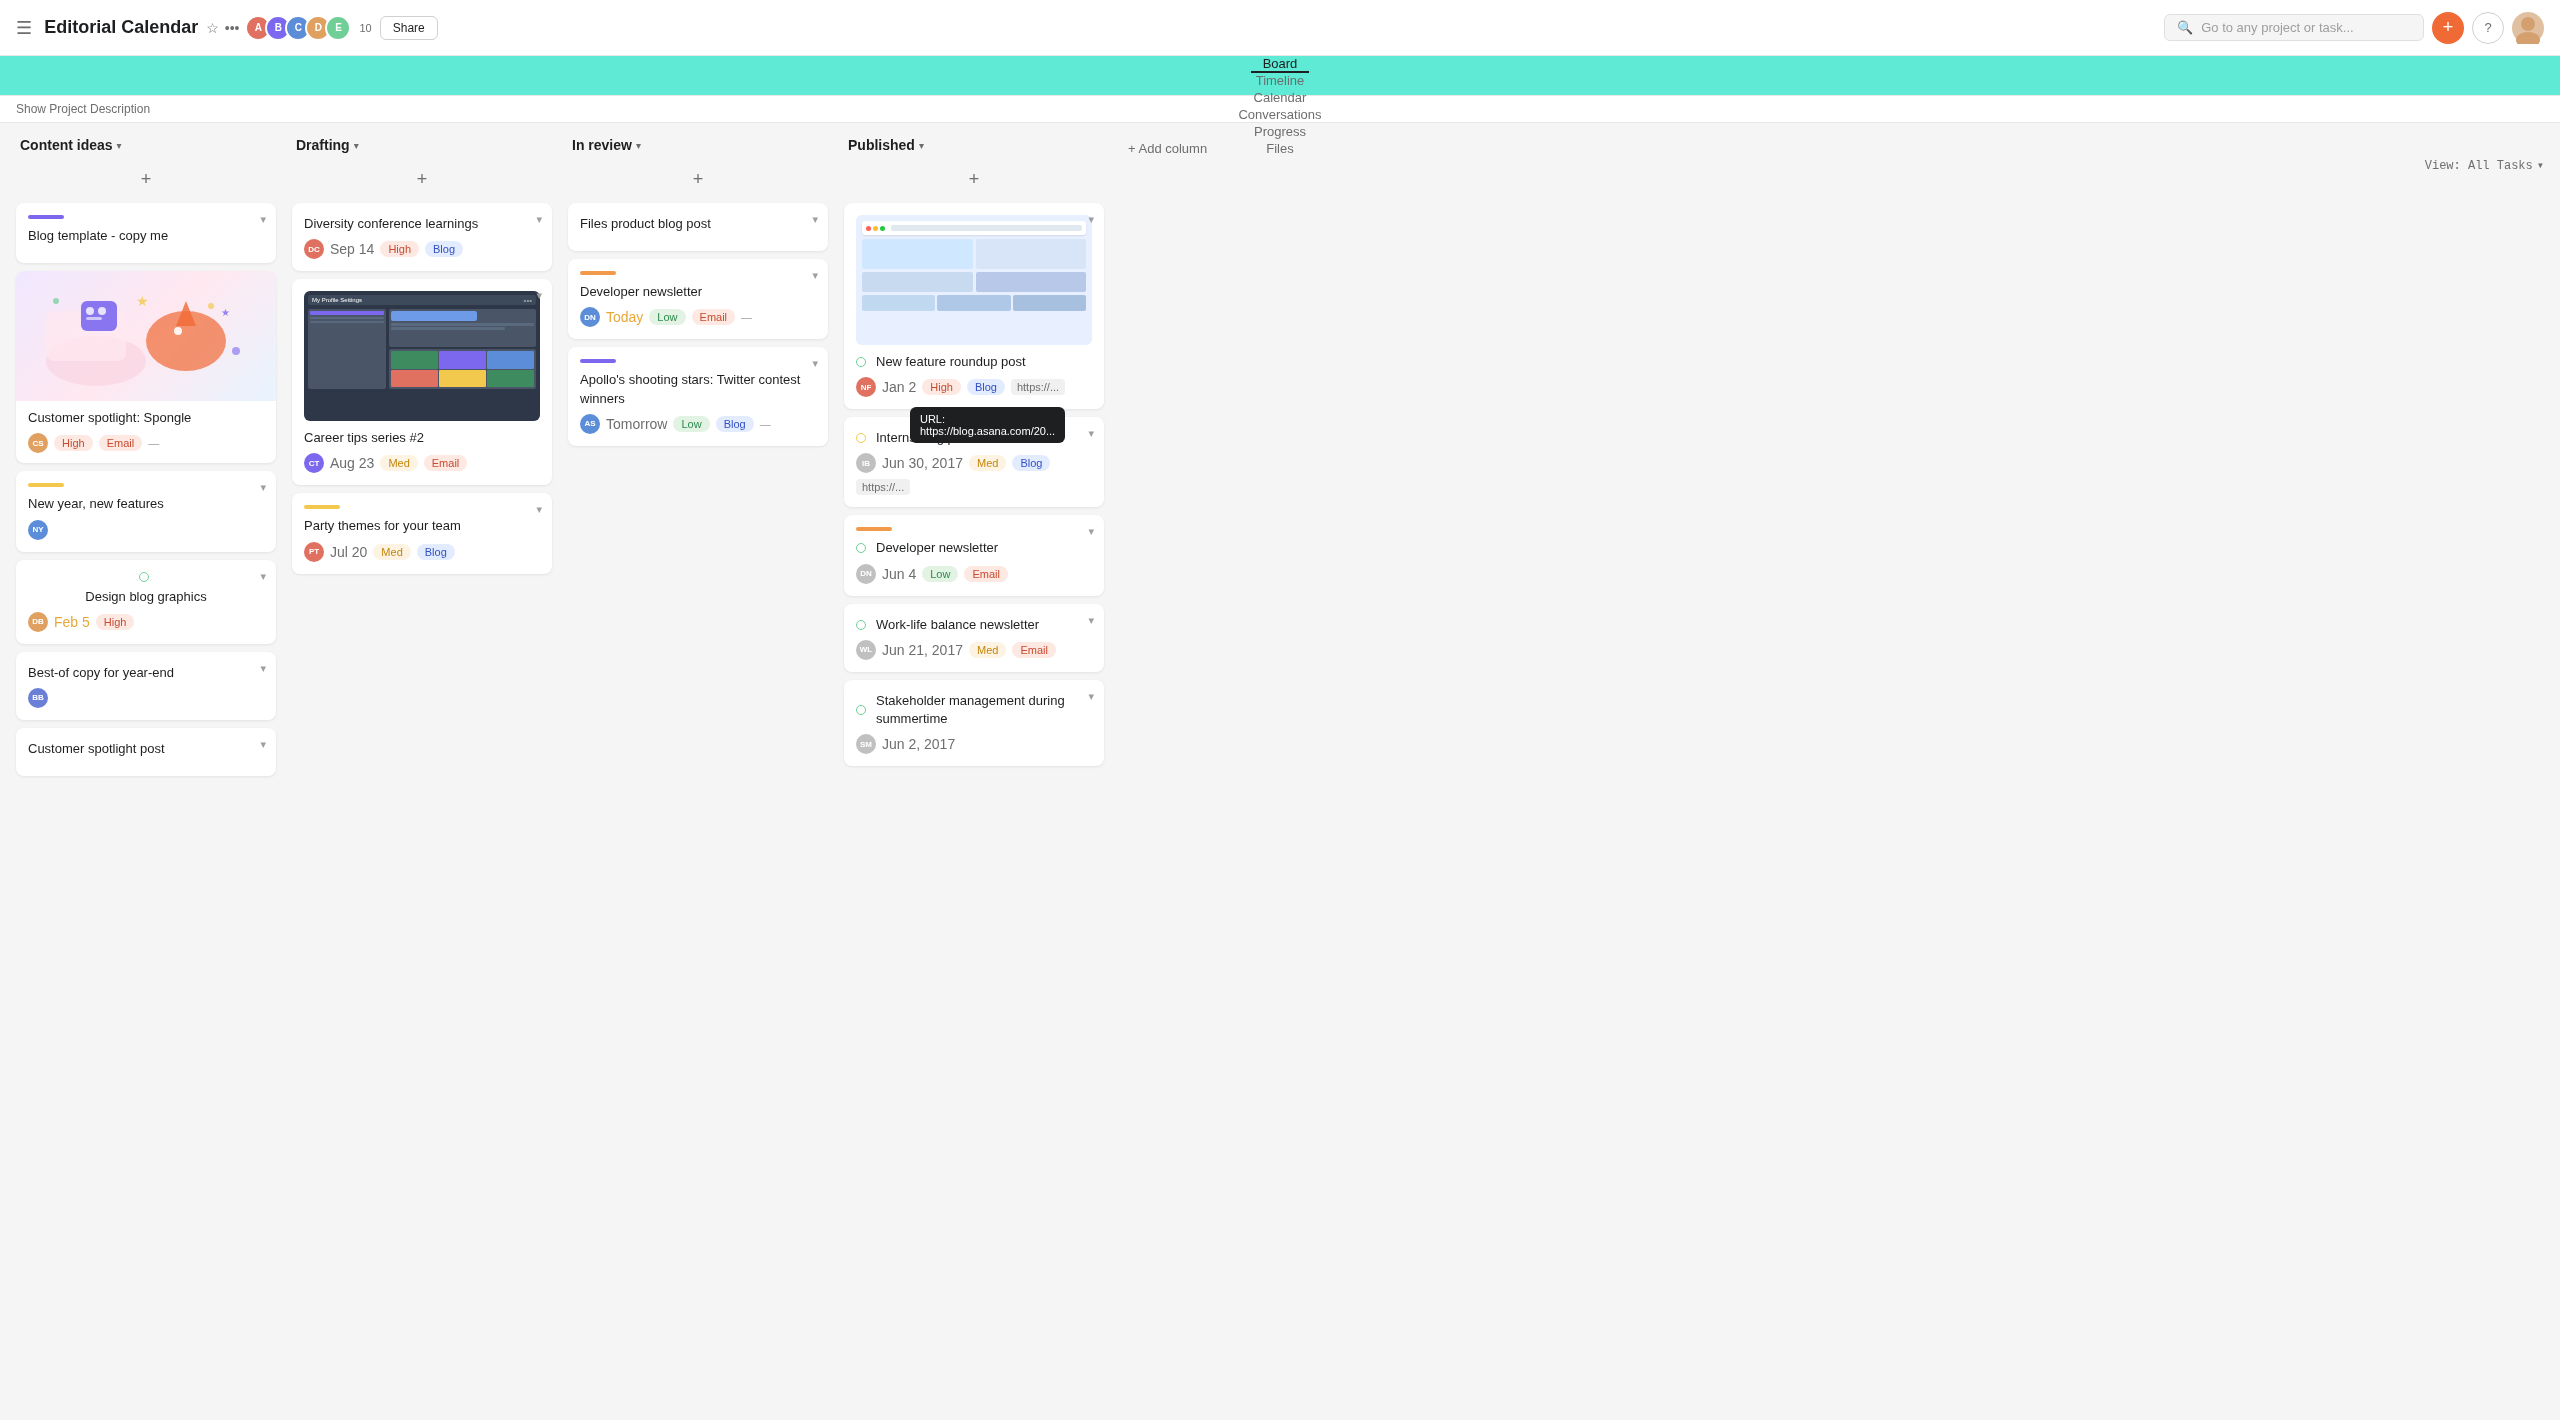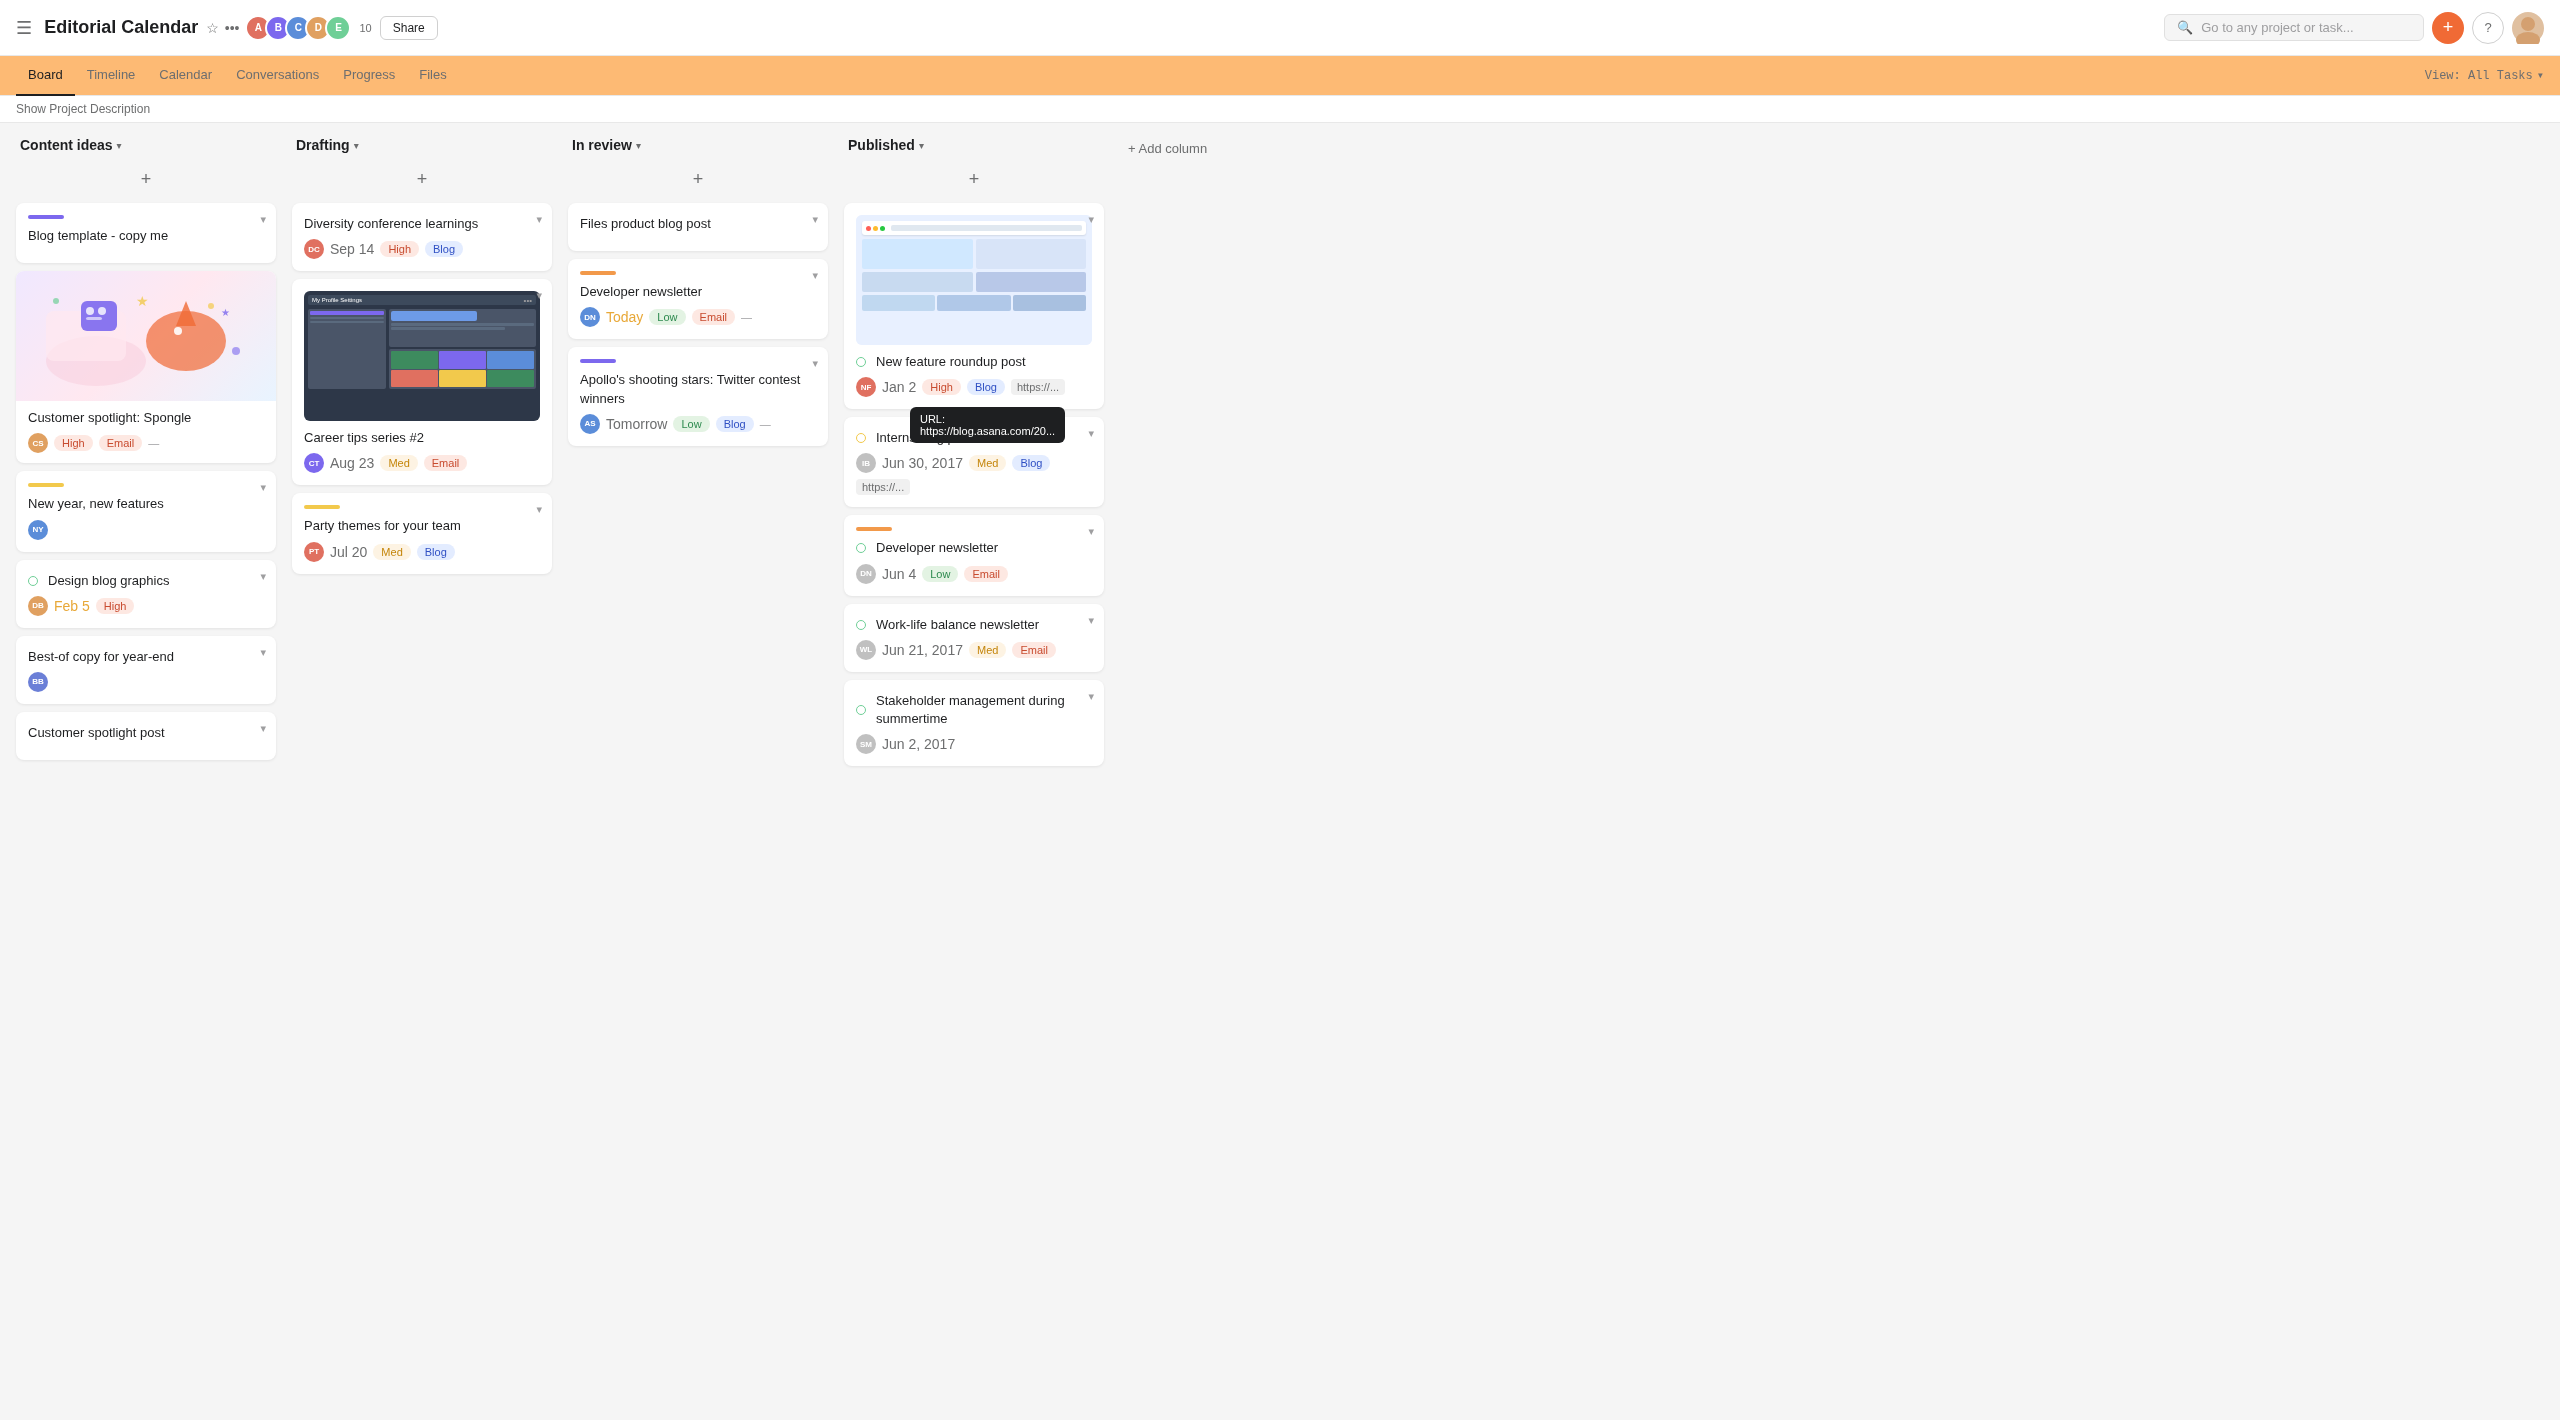--- a/index.html
+++ b/index.html
@@ -19,21 +19,21 @@
     .avatar-count { font-size: 11px; color: #6d6e6f; margin-left: 4px; }
     .share-btn { margin-left: 8px; border: 1px solid #d0d0d0; border-radius: 6px; padding: 4px 12px; font-size: 12px; cursor: pointer; background: #fff; color: #1e1f21; }
     .nav-right { margin-left: auto; display: flex; align-items: center; gap: 8px; }
     .search-bar { display: flex; align-items: center; background: #f5f5f5; border: 1px solid #e0e0e0; border-radius: 6px; padding: 5px 12px; width: 260px; font-size: 13px; color: #6d6e6f; }
     .search-icon { margin-right: 8px; color: #9e9ea0; }
     .add-btn { width: 32px; height: 32px; background: #f06a35; border-radius: 50%; display: flex; align-items: center; justify-content: center; cursor: pointer; color: #fff; font-size: 18px; }
     .help-btn { width: 32px; height: 32px; border: 1.5px solid #d0d0d0; border-radius: 50%; display: flex; align-items: center; justify-content: center; cursor: pointer; color: #6d6e6f; font-size: 13px; }
     .user-avatar { width: 32px; height: 32px; border-radius: 50%; background: #e0c0a0; display: flex; align-items: center; justify-content: center; cursor: pointer; }
 
     
-    .sub-nav { display: flex; align-items: center; padding: 0 16px; background: #fdba74; border-bottom: 1px solid #e8e8e8; height: 40px; }
+    .sub-nav { display: flex; align-items: center; padding: 0 16px; background: #5eead4; border-bottom: 1px solid #e8e8e8; height: 40px; flex-direction: column; }
     .sub-nav-item { padding: 0 12px; height: 40px; display: flex; align-items: center; font-size: 13px; color: #6d6e6f; cursor: pointer; border-bottom: 2px solid transparent; }
     .sub-nav-item.active { color: #1e1f21; border-bottom-color: #1e1f21; font-weight: 500; }
     .sub-nav-right { margin-left: auto; font-size: 12px; color: #6d6e6f; cursor: pointer; }
 
     
     .board-container { display: flex; overflow-x: auto; padding: 8px 16px 24px; gap: 16px; min-height: calc(100vh - 120px); }
 
     
     .column { min-width: 260px; max-width: 260px; display: flex; flex-direction: column; }
     .column-header { display: flex; align-items: center; padding: 6px 4px; margin-bottom: 4px; }
@@ -188,21 +188,21 @@
       <div class="card-bar" style="background:#f2c94c"></div>
       <span class="card-expand">▾</span>
       <div class="card-title">New year, new features</div>
       <div class="card-meta">
         <div class="card-avatar" style="background:#5b8dd9">NY</div>
       </div>
     </div>
 
     <div class="card">
       <span class="card-expand">▾</span>
-      <div style="display:flex;align-items:center;gap:6px;margin-bottom:4px;">
+      <div style="display:flex;align-items:center;gap:6px;margin-bottom:4px;flex-direction:column;">
         <span class="dot dot-green"></span>
         <div class="card-title" style="margin:0">Design blog graphics</div>
       </div>
       <div class="card-meta">
         <div class="card-avatar" style="background:#e0a060">DB</div>
         <span class="card-date" style="color:#e8a838">Feb 5</span>
         <span class="tag tag-high">High</span>
       </div>
     </div>
 

